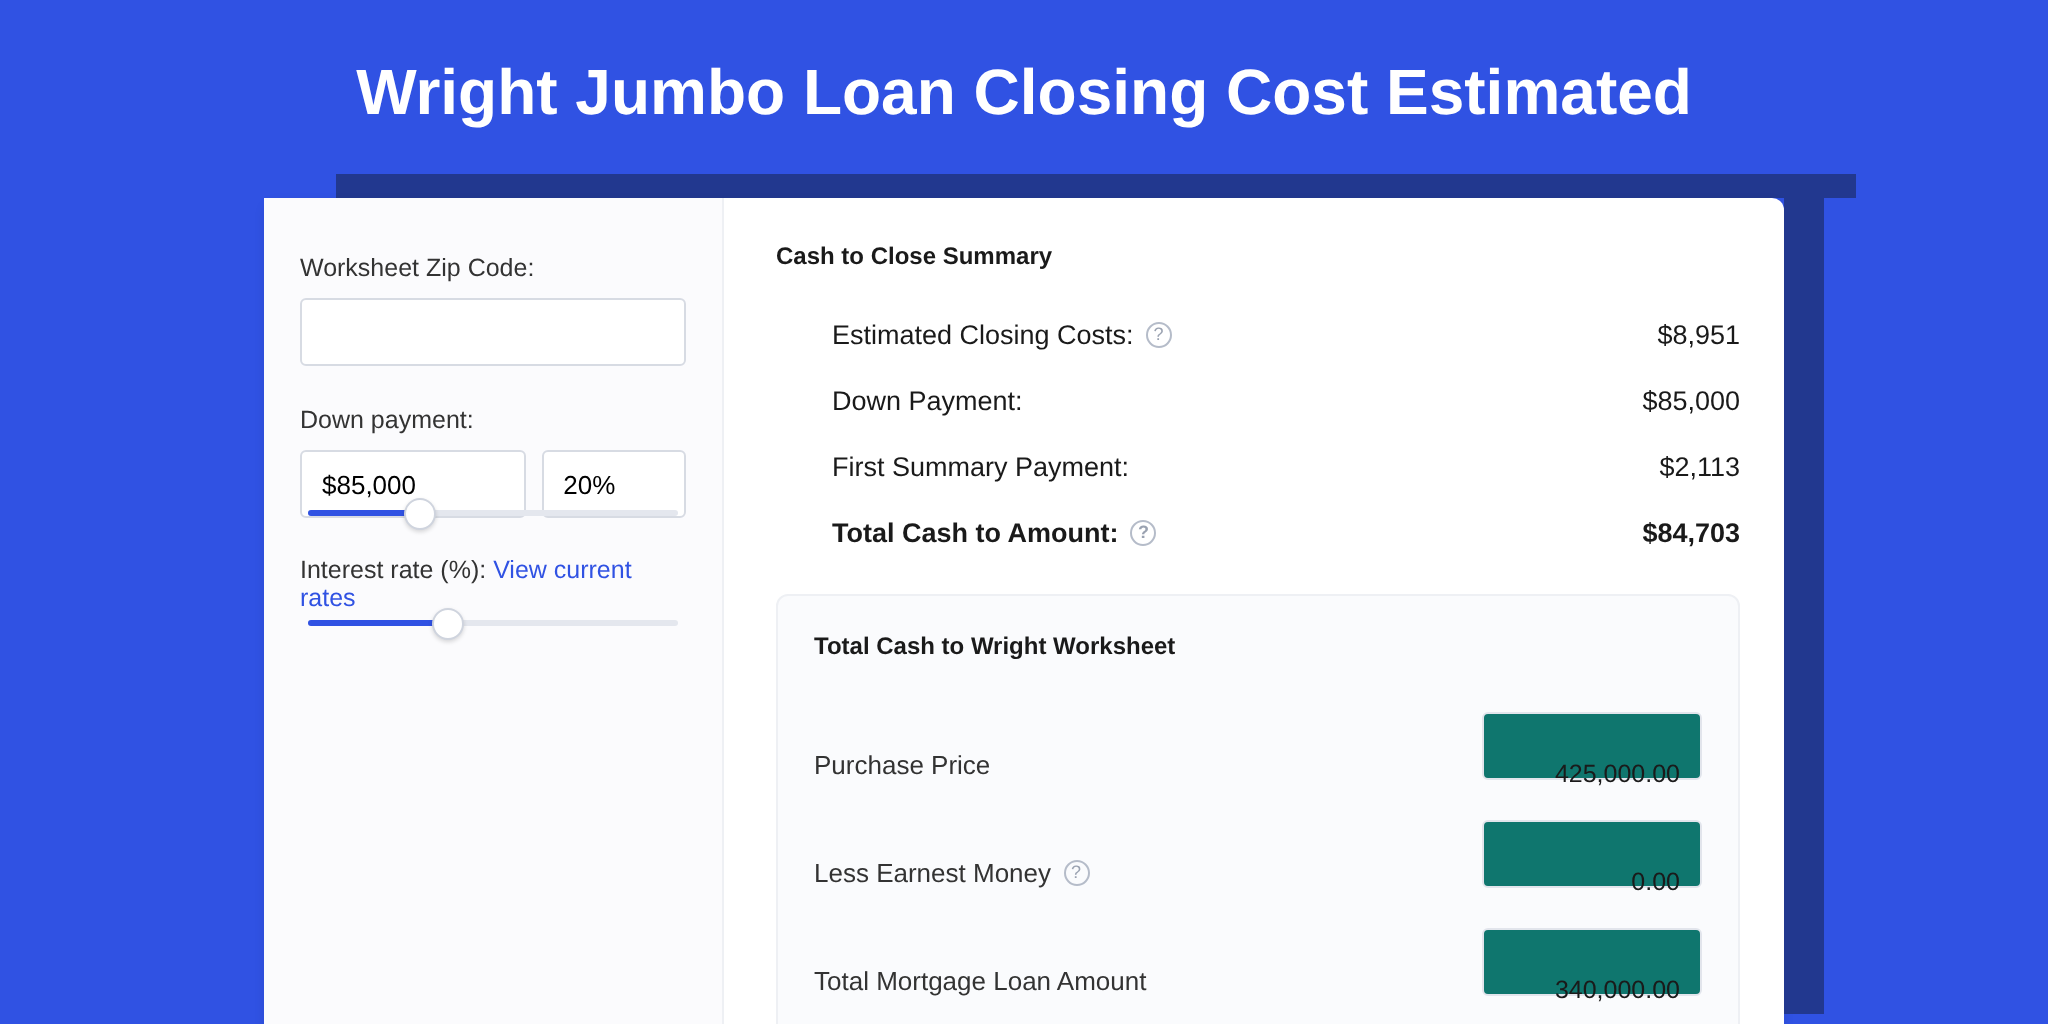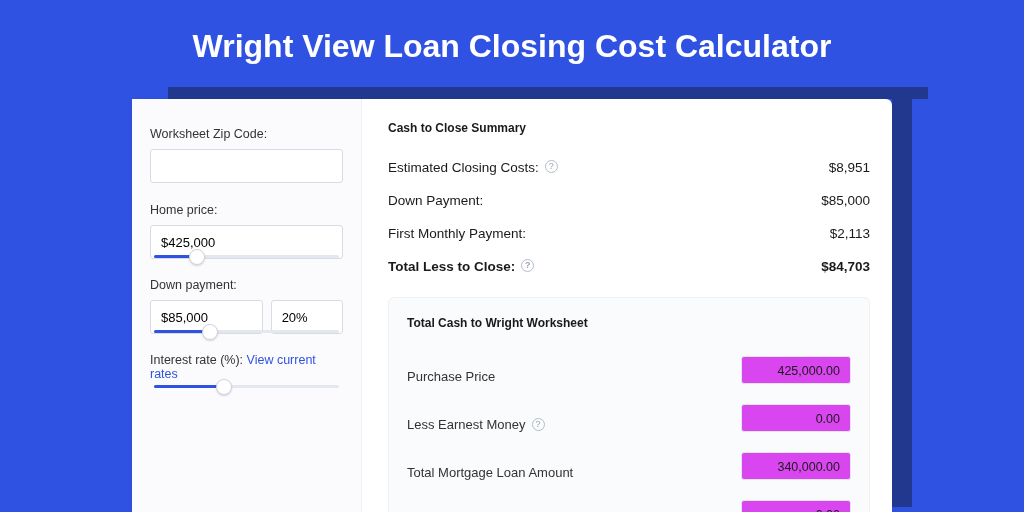--- a/index.html
+++ b/index.html
@@ -95,21 +95,21 @@
     margin-bottom: 16px;
   }
   .sum-row {
     display: flex;
     justify-content: space-between;
     align-items: center;
     font-size: 13.5px;
     padding: 9px 0;
   }
   .sum-row.bold { font-weight: 700; }
-  .sum-label { display: flex; align-items: flex-start; gap: 6px; }
+  .sum-label { display: flex; align-items: center; gap: 6px; margin-left: 28px; }
   .help-icon {
     width: 13px; height: 13px; border: 1px solid #b5bcc9;
     border-radius: 50%; font-size: 9px; color: #9aa2b1;
     display: inline-flex; align-items: center; justify-content: center;
     line-height: 1;
   }
   .worksheet {
     background: #fafbfd;
     border: 1px solid #eef0f4;
     border-radius: 6px;
@@ -117,51 +117,41 @@
     margin-top: 14px;
   }
   .ws-row {
     display: flex; justify-content: space-between; align-items: flex-end;
     padding: 10px 0;
   }
   .ws-label { font-size: 13px; color: #333; display:flex; align-items:center; gap:6px; }
   .ws-value-box {
     width: 110px; height: 28px;
     border: 1px solid #e2e5ec; border-radius: 3px;
-    background: #d946ef;
+    background: #0f766e;
     font-size: 12.5px; text-align: right;
-    padding: 0 10px; line-height: 28px;
+    padding: 16px 10px; line-height: 28px;
   }
 </style>
 </head>
 <body>
 
-<h1 class="page-title">Wright View Loan Closing Cost Calculator</h1>
+<h1 class="page-title">Wright Jumbo Loan Closing Cost Estimated</h1>
 <div class="shadow-bar"></div>
 
 <div class="card">
   <div class="right-shadow"></div>
 
   <div class="left-col">
 
     <div class="form-group">
       <label class="form-label">Worksheet Zip Code:</label>
       <input class="text-input" value="" style="">
     </div>
 
-    <div class="form-group">
-      <label class="form-label">Home price:</label>
-      <input class="text-input" value="$425,000" style="">
-      <div class="slider-wrap">
-        <div class="slider-track">
-          <div class="slider-fill" style="width: 23%;"></div>
-          <div class="slider-thumb" style="left: 23%;"></div>
-        </div>
-      </div>
-    </div>
 
     <div class="form-group">
       <label class="form-label">Down payment:</label>
       <div class="dp-row">
         <input class="text-input" value="$85,000" style="">
         <input class="text-input" value="20%" style="">
       </div>
       <div class="slider-wrap">
         <div class="slider-track">
           <div class="slider-fill" style="width: 30%;"></div>
@@ -197,27 +187,27 @@
           <div>$8,951</div>
         </div>
         <div class="sum-row">
           <div class="sum-label">
             <span>Down Payment:</span>
           </div>
           <div>$85,000</div>
         </div>
         <div class="sum-row">
           <div class="sum-label">
-            <span>First Monthly Payment:</span>
+            <span>First Summary Payment:</span>
           </div>
           <div>$2,113</div>
         </div>
         <div class="sum-row bold">
           <div class="sum-label">
-            <span>Total Less to Close:</span>
+            <span>Total Cash to Amount:</span>
             <span class="help-icon">?</span>
           </div>
           <div>$84,703</div>
         </div>
       </div>
 
     <div class="worksheet">
       <div class="section-title">Total Cash to Wright Worksheet</div>
       <div id="worksheet-list">
           <div class="ws-row">

